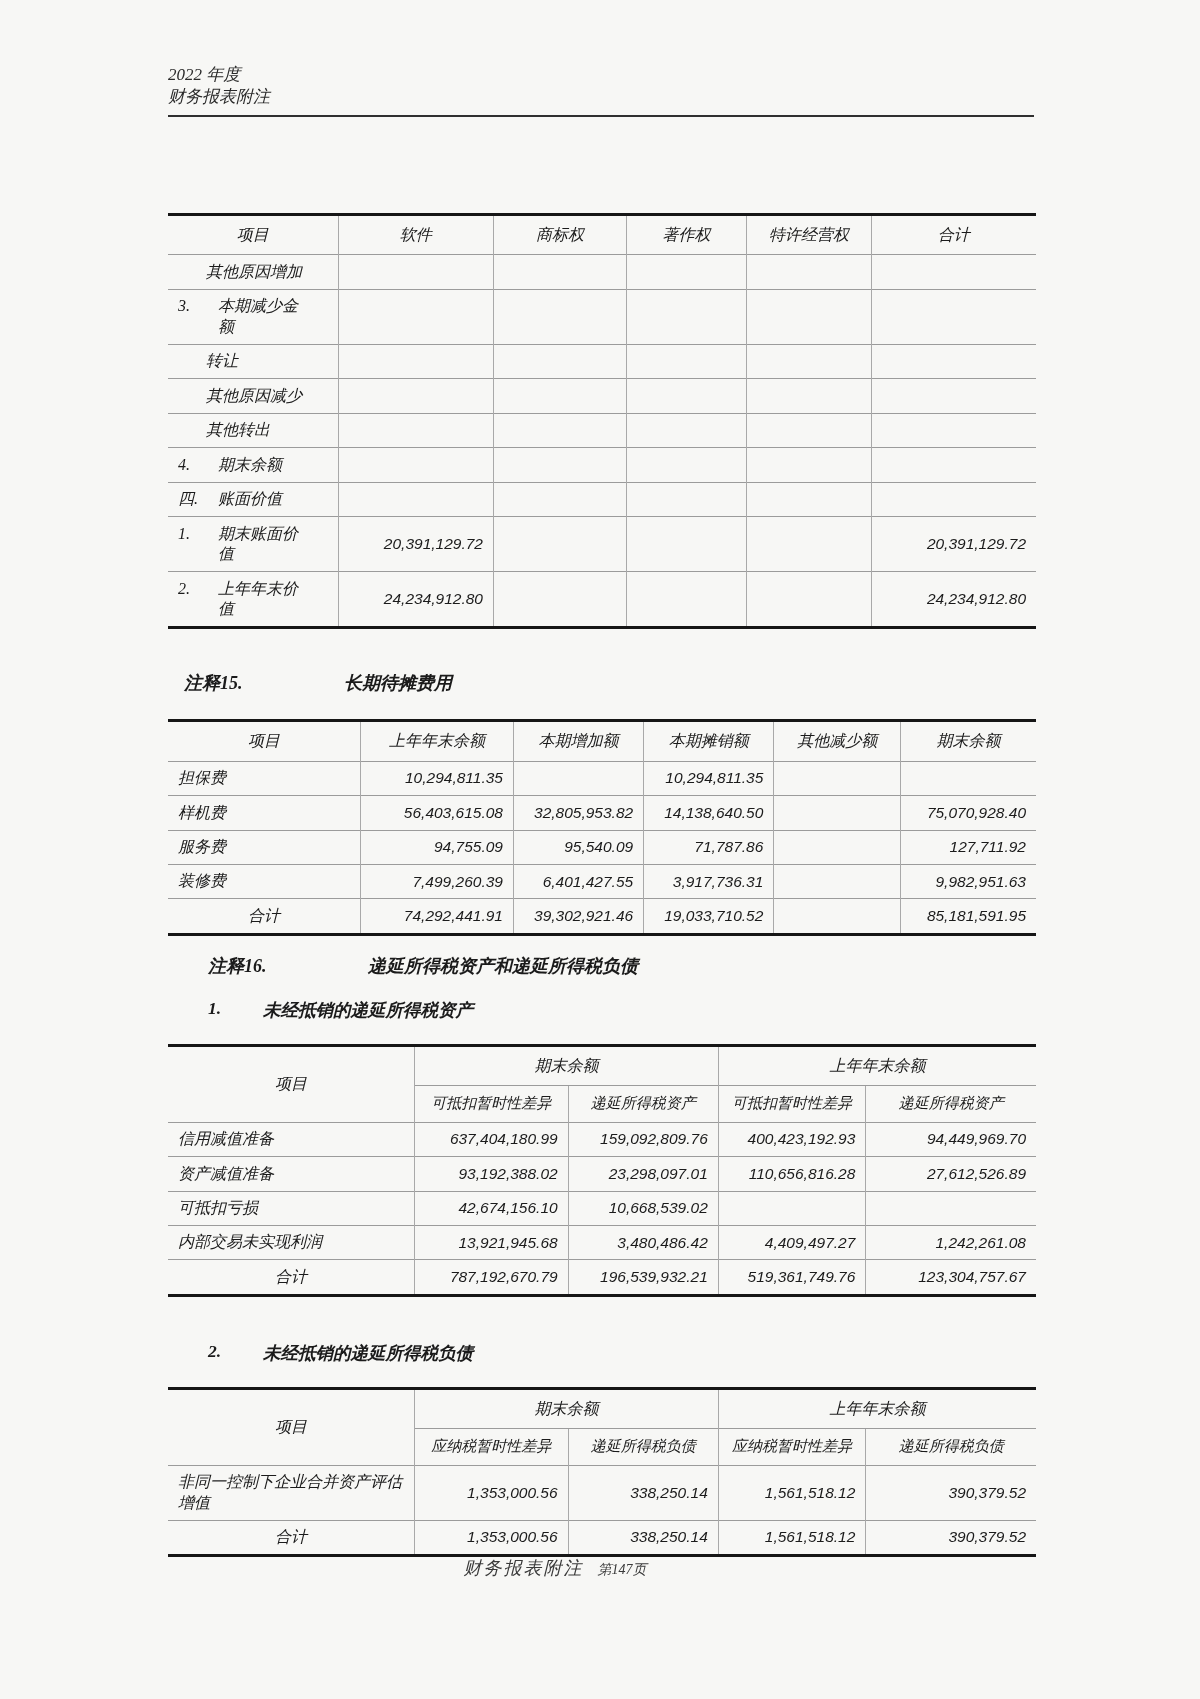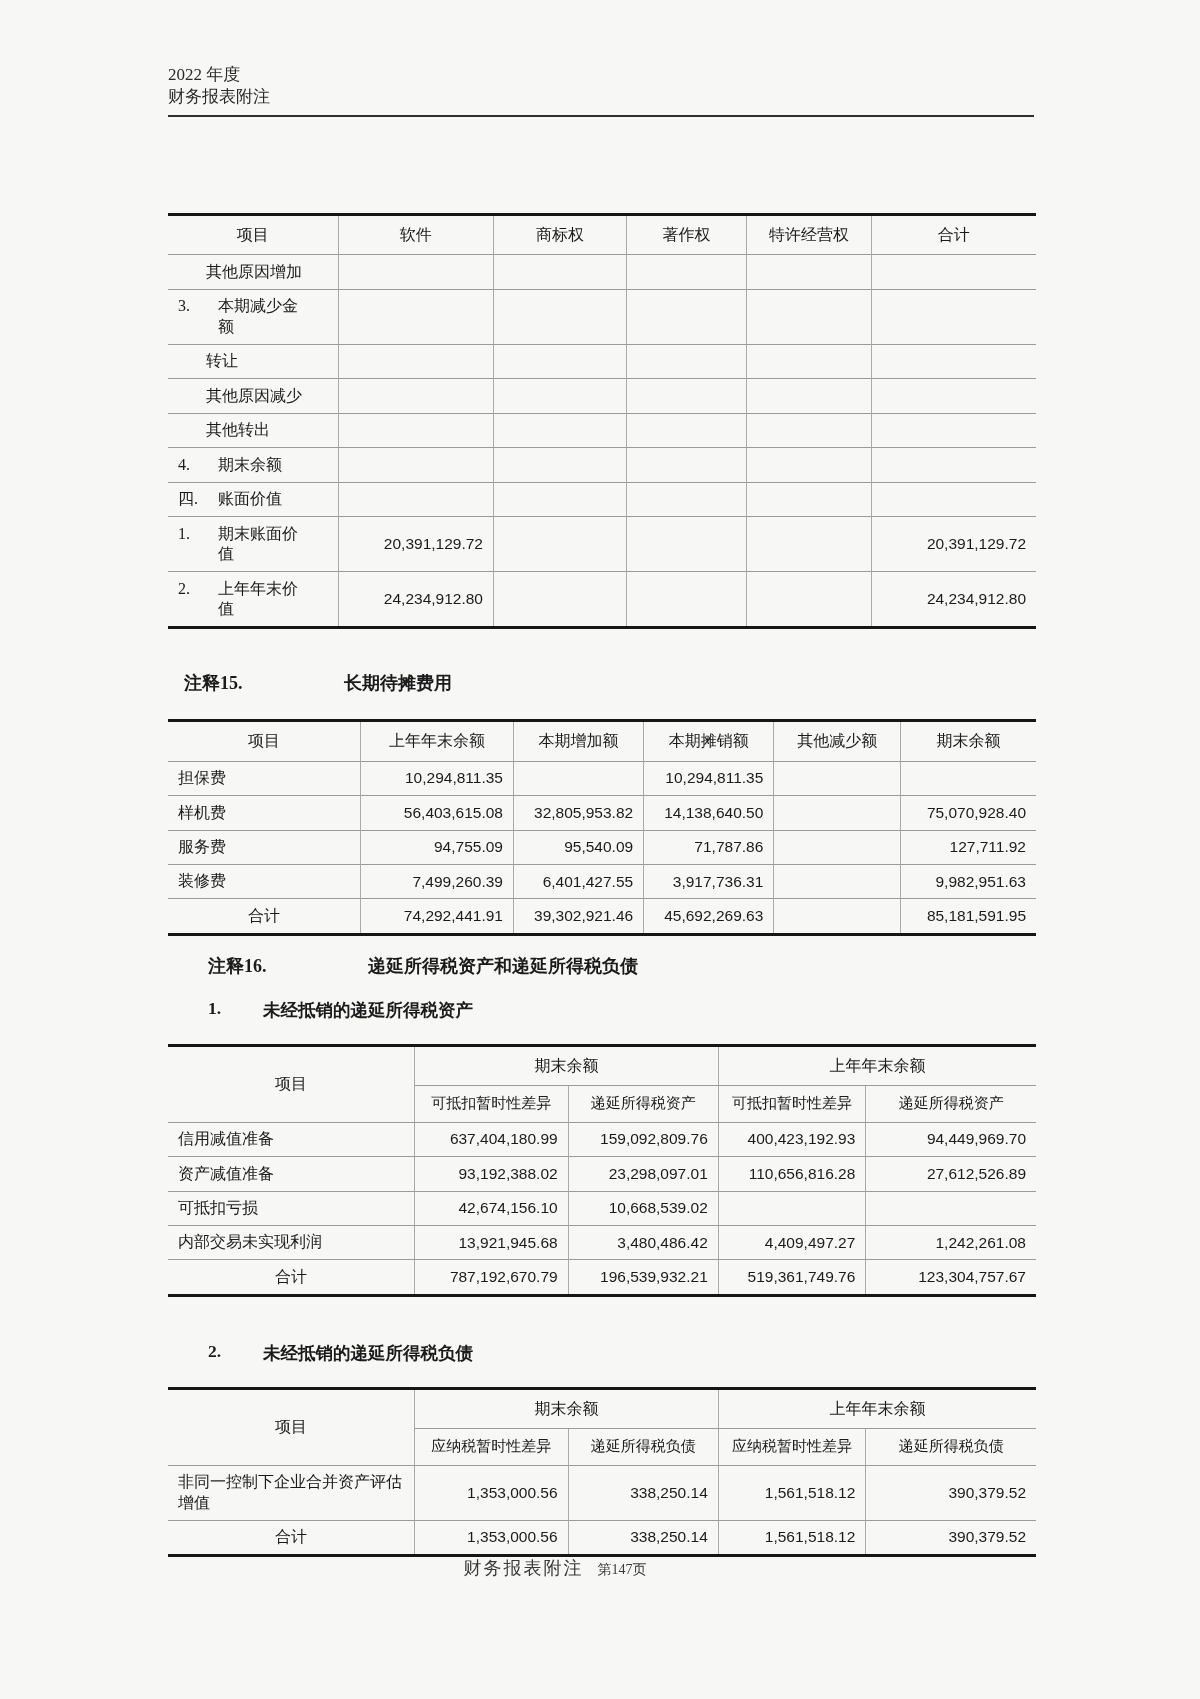--- a/index.html
+++ b/index.html
@@ -1,21 +1,21 @@
 <!DOCTYPE html>
 <html><head>
 <meta charset="utf-8">
 <style>
   html,body { margin:0; padding:0; }
   body {
     width:1200px; height:1699px; position:relative; overflow:hidden;
     background:#f7f7f5; color:#1b1b1b;
     font-family:"Liberation Serif","DejaVu Serif",serif;
   }
-  .page { position:relative; width:1200px; height:1699px; }
+  .page { position:relative; width:1200px; height:1699px;font-style:italic; }
   .content { margin-left:168px; width:868px; }
 
   
   .doc-header { padding-top:64px; font-size:17px; line-height:22px; color:#2a2a2a; }
   .header-rule { margin-top:7px; border-bottom:2px solid #2f2f2f; width:866px; }
 
   
   .note-heading { margin:0 0 0 40px; font-weight:bold; font-size:18px; display:flex; }
   .note-heading .note-label { display:inline-block; min-width:160px; }
   .sub-heading { margin:0 0 0 40px; font-weight:bold; font-size:17.5px; display:flex; }
@@ -224,21 +224,21 @@
             <td class="num-cell">7,499,260.39</td>
             <td class="num-cell">6,401,427.55</td>
             <td class="num-cell">3,917,736.31</td>
             <td class="num-cell"></td>
             <td class="num-cell">9,982,951.63</td>
           </tr>
           <tr>
             <td class="label-cell c0 center">合计</td>
             <td class="num-cell">74,292,441.91</td>
             <td class="num-cell">39,302,921.46</td>
-            <td class="num-cell">45,692,269.63</td>
+            <td class="num-cell">19,033,710.52</td>
             <td class="num-cell"></td>
             <td class="num-cell">85,181,591.95</td>
           </tr>
         </tbody>
       </table>
 
     <div class="note-heading mt-note16">
       <span class="note-label">注释16.</span>
       <span class="note-title">递延所得税资产和递延所得税负债</span>
     </div>

